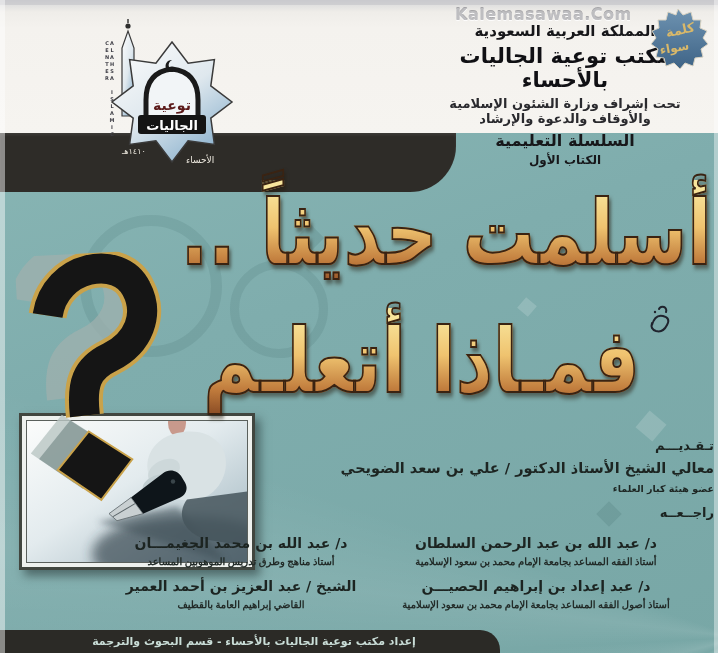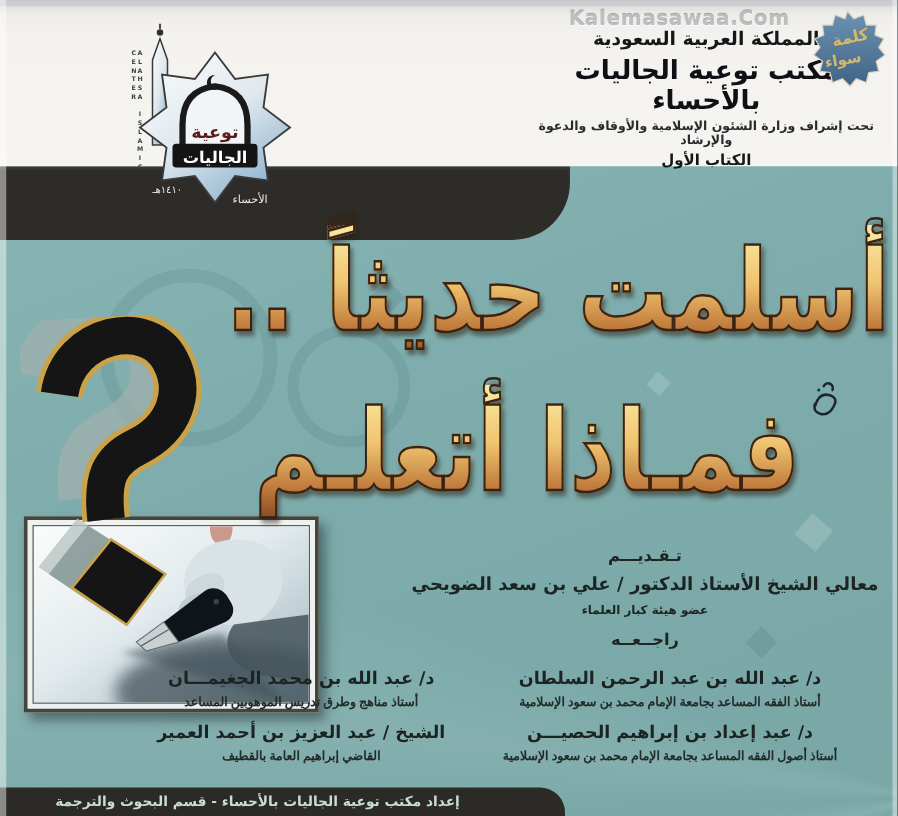--- a/index.html
+++ b/index.html
@@ -18,21 +18,21 @@
     text-decoration:underline;
   }
   .watermark{
     position:absolute;top:5px;left:455px;direction:ltr;
     font-size:16px;font-weight:bold;color:#b6b6ba;opacity:.85;
     text-shadow:0 1px 0 #ffffff, 0 -1px 0 #9a9a9e;letter-spacing:.5px;
   }
   .header-block{position:absolute;top:22px;left:420px;width:290px;text-align:center;color:#17171a;}
   .hb-country{font-size:15px;font-weight:bold;letter-spacing:.5px;}
   .hb-office{font-size:21px;font-weight:bold;margin-top:4px;color:#101014;}
-  .hb-supervision{font-size:10px;font-weight:bold;margin-top:4px;color:#2a2a2e;}
+  .hb-supervision{font-size:13px;font-weight:bold;margin-top:4px;color:#2a2a2e;}
   .hb-series{font-size:16px;font-weight:bold;margin-top:5px;}
   .hb-book{font-size:12px;font-weight:bold;margin-top:3px;}
   .badge{position:absolute;top:7px;left:646px;width:64px;height:64px;}
   
   .logo{position:absolute;top:16px;left:84px;width:152px;height:172px;z-index:3;}
   .logo-side-text{
     position:absolute;top:40px;left:104px;height:108px;z-index:4;
     writing-mode:vertical-rl;text-orientation:upright;direction:ltr;
     font-size:5px;font-weight:bold;letter-spacing:1px;color:#3e3e46;line-height:1;
   }
@@ -40,21 +40,21 @@
   .dark-band{
     position:absolute;top:133px;left:0;width:456px;height:59px;z-index:1;
     background:#2e2c28;border-radius:0 0 46px 0;
     box-shadow:inset 0 2px 3px rgba(255,255,255,.08);
   }
   .band-city{position:absolute;top:155px;left:186px;font-size:9px;color:#ece8de;z-index:4;}
   .band-year{position:absolute;top:147px;left:122px;font-size:8px;color:#ece8de;z-index:4;}
   .footer-bar{
     position:absolute;top:630px;left:0;width:452px;height:23px;z-index:3;
     background:#2b2a26;border-radius:0 20px 0 0;
-    display:flex;align-items:center;justify-content:center;
+    display:flex;align-items:center;justify-content:center;padding-left:48px;
   }
   .footer-bar span{font-size:11px;font-weight:bold;color:#c9ddd7;padding-right:40px;}
   
   .rays{
     position:absolute;top:133px;left:0;width:718px;height:520px;z-index:0;
     background:conic-gradient(from 215deg at 103% 97%,
       rgba(255,255,255,0) 0deg, rgba(255,255,255,.13) 7deg, rgba(255,255,255,0) 14deg,
       rgba(255,255,255,.11) 22dedeg, rgba(255,255,255,0) 30deg,
       rgba(255,255,255,.10) 40deg, rgba(255,255,255,0) 52deg,
       rgba(255,255,255,.08) 62deg, rgba(255,255,255,0) 74deg);
@@ -83,21 +83,21 @@
   
   .qmark{position:absolute;top:253px;left:22px;width:150px;height:290px;z-index:6;transform:rotate(-3deg);}
   .photo{
     position:absolute;top:413px;left:19px;width:236px;height:157px;z-index:4;
     background:#eef1ee;border:3px solid #41463f;padding:4px;box-sizing:border-box;
     box-shadow:5px 6px 9px rgba(25,38,38,.5);
   }
   .photo-inner{width:100%;height:100%;border:1px solid #5a605c;box-sizing:border-box;overflow:hidden;}
   .photo-inner svg{display:block;width:100%;height:100%;}
   
-  .credits{position:absolute;top:438px;left:318px;width:396px;text-align:center;color:#1d2522;z-index:5;}
+  .credits{position:absolute;top:438px;left:318px;width:396px;color:#1d2522;z-index:5;}
   .c-heading{font-size:13px;font-weight:bold;}
   .c-presenter{font-size:14.5px;font-weight:bold;margin-top:7px;}
   .c-presenter-title{font-size:9.5px;font-weight:bold;margin-top:7px;}
   .c-review{font-size:13px;font-weight:bold;margin-top:11px;}
   .reviewer{position:absolute;text-align:center;color:#1c2421;z-index:5;}
   .reviewer .r-name{font-size:14px;font-weight:bold;white-space:nowrap;}
   .reviewer .r-title{font-size:10px;font-weight:bold;margin-top:5px;color:#222b28;font-family:Liberation Serif, serif;}
   .rev-0{top:535px;left:360px;width:352px;}
   .rev-1{top:535px;left:116px;width:250px;}
   .rev-2{top:578px;left:360px;width:352px;}
@@ -120,20 +120,21 @@
   <div class="motif motif-sq-light" style="top:415px;left:640px;width:22px;height:22px;"></div>
   <div class="motif motif-sq" style="top:505px;left:600px;width:18px;height:18px;"></div>
   <div class="motif motif-sq-light" style="top:300px;left:520px;width:14px;height:14px;"></div>
 
   <div class="header">
     <div class="watermark">Kalemasawaa.Com</div>
     <div class="header-block">
       <div class="hb-country">المملكة العربية السعودية</div>
       <div class="hb-office">مكتب توعية الجاليات بالأحساء</div>
       <div class="hb-supervision">تحت إشراف وزارة الشئون الإسلامية والأوقاف والدعوة والإرشاد</div>
+      <div class="hb-series">السلسلة التعليمية</div>
       <div class="hb-book">الكتاب الأول</div>
     </div>
 
     <svg class="badge" viewBox="0 0 64 64">
       <defs>
         <linearGradient id="gBadge" x1="0" y1="0" x2="0" y2="1">
           <stop offset="0" stop-color="#6e93b1"></stop>
             <stop offset="1" stop-color="#3e6386"></stop>
         </linearGradient>
       </defs>

